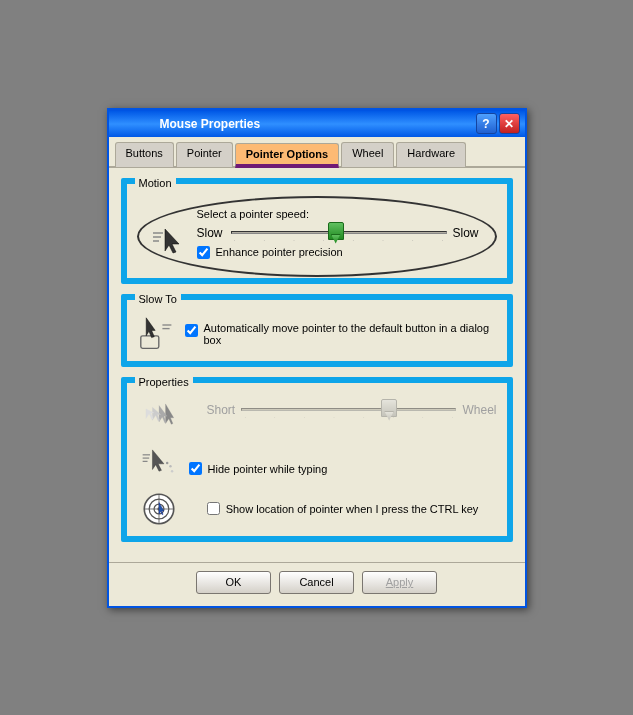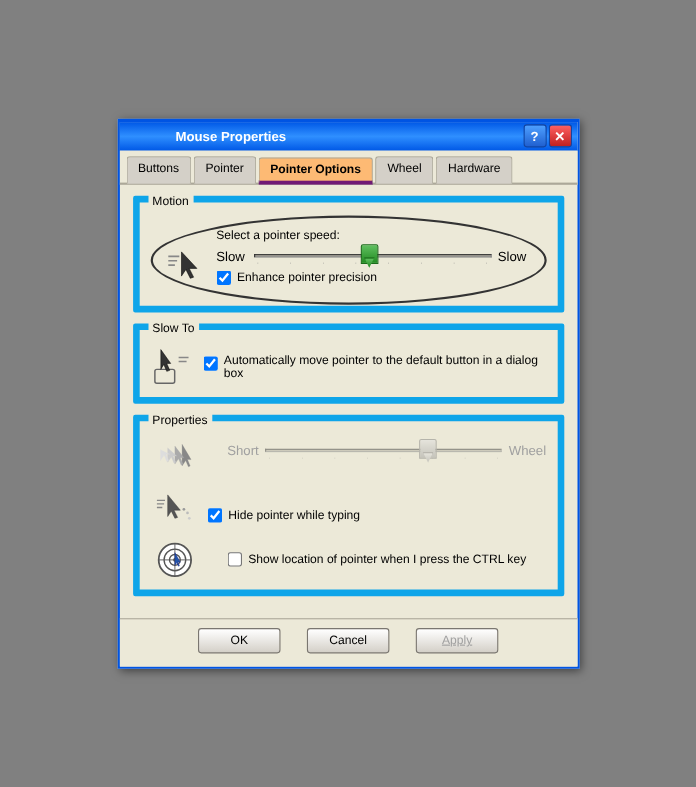--- a/index.html
+++ b/index.html
@@ -293,21 +293,21 @@
     .cursor-icon-hide svg,
     .cursor-icon-location svg,
     .cursor-icon-trails svg {
       width: 36px;
       height: 36px;
     }
 
     .bottom-buttons {
       display: flex;
       justify-content: center;
-      gap: 24px;
+      gap: 8px;
       padding: 8px 12px 12px;
       border-top: 1px solid #ACA899;
       background: #ECE9D8;
     }
 
     .btn {
       width: 75px;
       height: 23px;
       background: linear-gradient(to bottom, #FFFFFF, #D4D0C8);
       border: 1px solid #7A7670;

